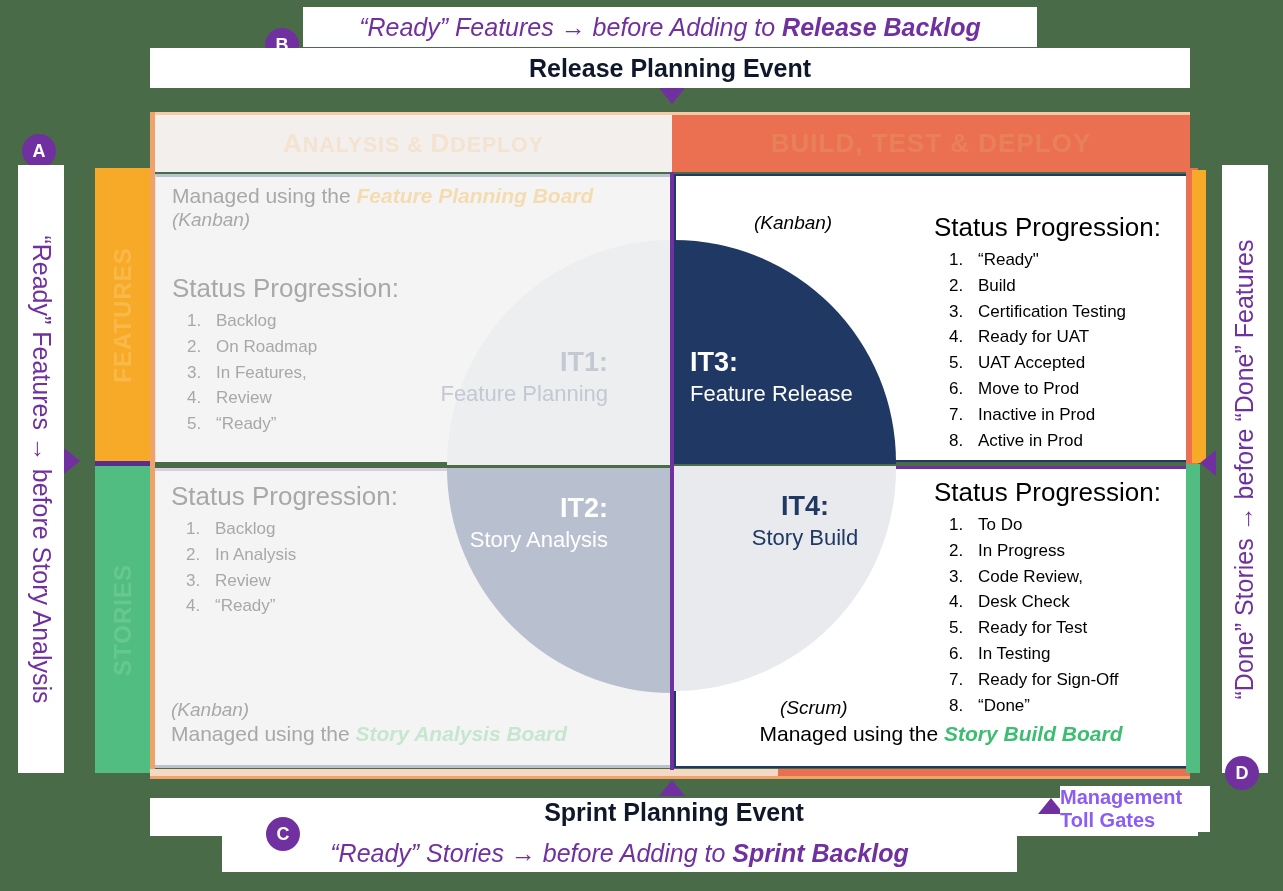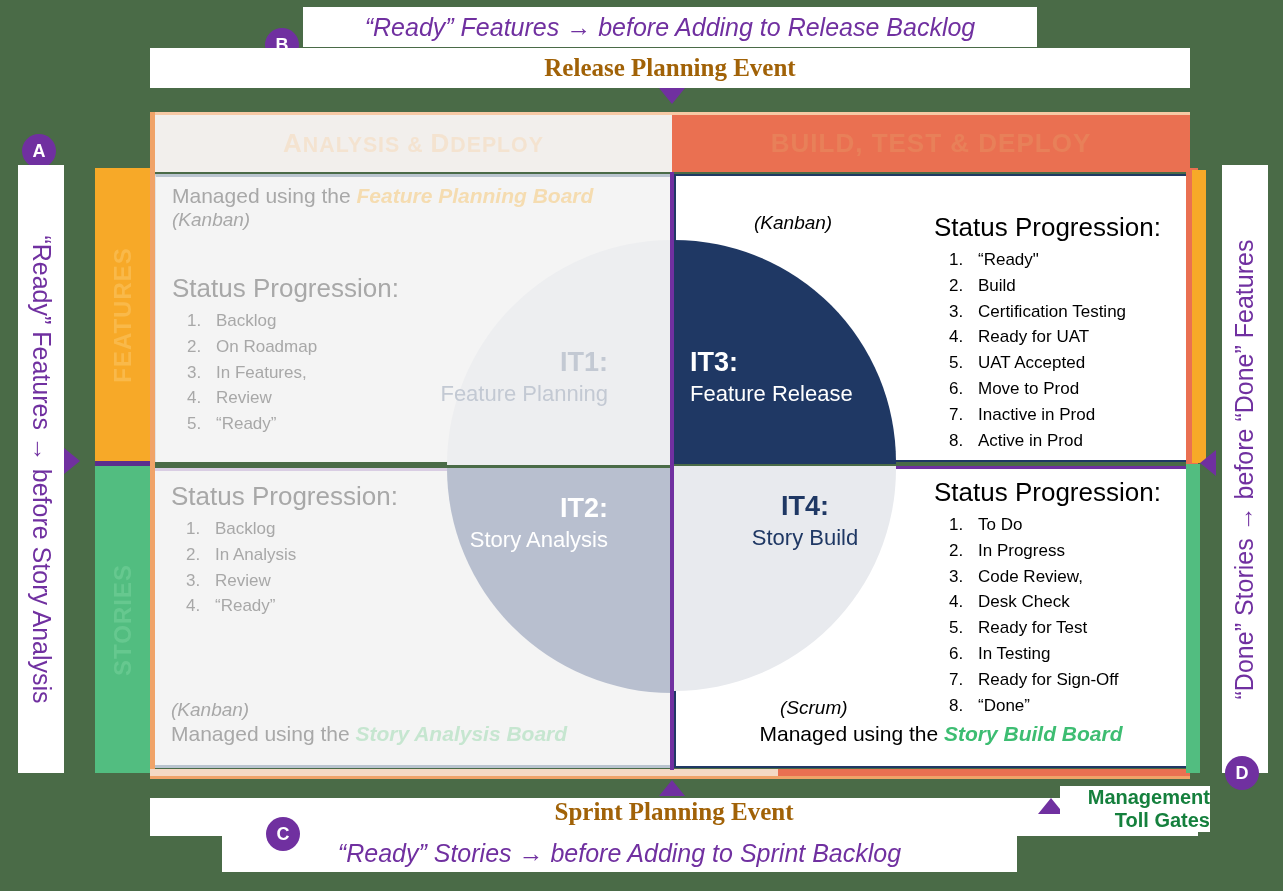--- a/index.html
+++ b/index.html
@@ -4,22 +4,22 @@
 <style>
   html,body{margin:0;padding:0;background:#4a6b47;}
   body{width:1283px;height:891px;position:relative;overflow:hidden;
        font-family:"Liberation Sans", sans-serif;}
   .abs{position:absolute;}
   #top-line1{left:303px;top:7px;width:734px;height:40px;background:#fff;
      display:flex;align-items:center;justify-content:center;}
   #top-line2{left:150px;top:48px;width:1040px;height:40px;background:#fff;
      display:flex;align-items:center;justify-content:center;}
   .ban-italic{font-style:italic;font-size:25px;color:#7030a0;white-space:nowrap;}
-  .ban-bold{font-weight:bold;font-size:25px;color:#a16207;white-space:nowrap;font-family:Liberation Serif, serif;}
-  .ban-bold-italic{font-weight:normal;font-style:italic;}
+  .ban-bold{font-weight:bold;font-size:25px;color:#0f172a;white-space:nowrap;}
+  .ban-bold-italic{font-weight:bold;font-style:italic;}
 
   
   #bot-line1{left:150px;top:798px;width:1048px;height:38px;background:#fff;
      display:flex;align-items:flex-start;justify-content:center;}
   #bot-line2{left:222px;top:834px;width:795px;height:38px;background:#fff;
      display:flex;align-items:center;justify-content:center;}
 
   
   #left-vbanner{left:18px;top:165px;width:46px;height:608px;background:#fff;
      display:flex;align-items:center;justify-content:center;}
@@ -128,22 +128,22 @@
   #q3 .bname{color:#f5a623;}
   #q4 .bname{color:#3dbd72;}
   #q3 .mgd-wrap{position:absolute;left:0;top:4px;width:100%;text-align:center;}
   #q3 .kan-wrap{position:absolute;left:78px;top:36px;}
   #q3 .sp-wrap{position:absolute;left:258px;top:36px;}
   #q4 .sp-wrap{position:absolute;left:258px;top:8px;}
   #q4 .kan-wrap{position:absolute;left:104px;top:228px;}
   #q4 .mgd-wrap{position:absolute;left:0;top:252px;width:100%;text-align:center;padding-left:9px;}
 
   
-  #toll{left:1060px;top:786px;width:150px;background:#fff;color:#15803d;
-     font-weight:bold;font-size:20px;text-align:right;line-height:1.15;}
+  #toll{left:1060px;top:786px;width:150px;background:#fff;color:#8b5cf6;
+     font-weight:bold;font-size:20px;text-align:left;line-height:1.15;}
   #toll-tri{left:1038px;top:798px;}
 </style>
 </head>
 <body>
 
 <div class="abs badge" id="badge-a">A</div>
 <div class="abs" id="left-vbanner">
   <span class="vtxt">“Ready” Features → before Story Analysis</span>
 </div>
 <div class="abs tri tri-right" id="tri-left-arrow" style="left:64px;top:448px;"></div>

